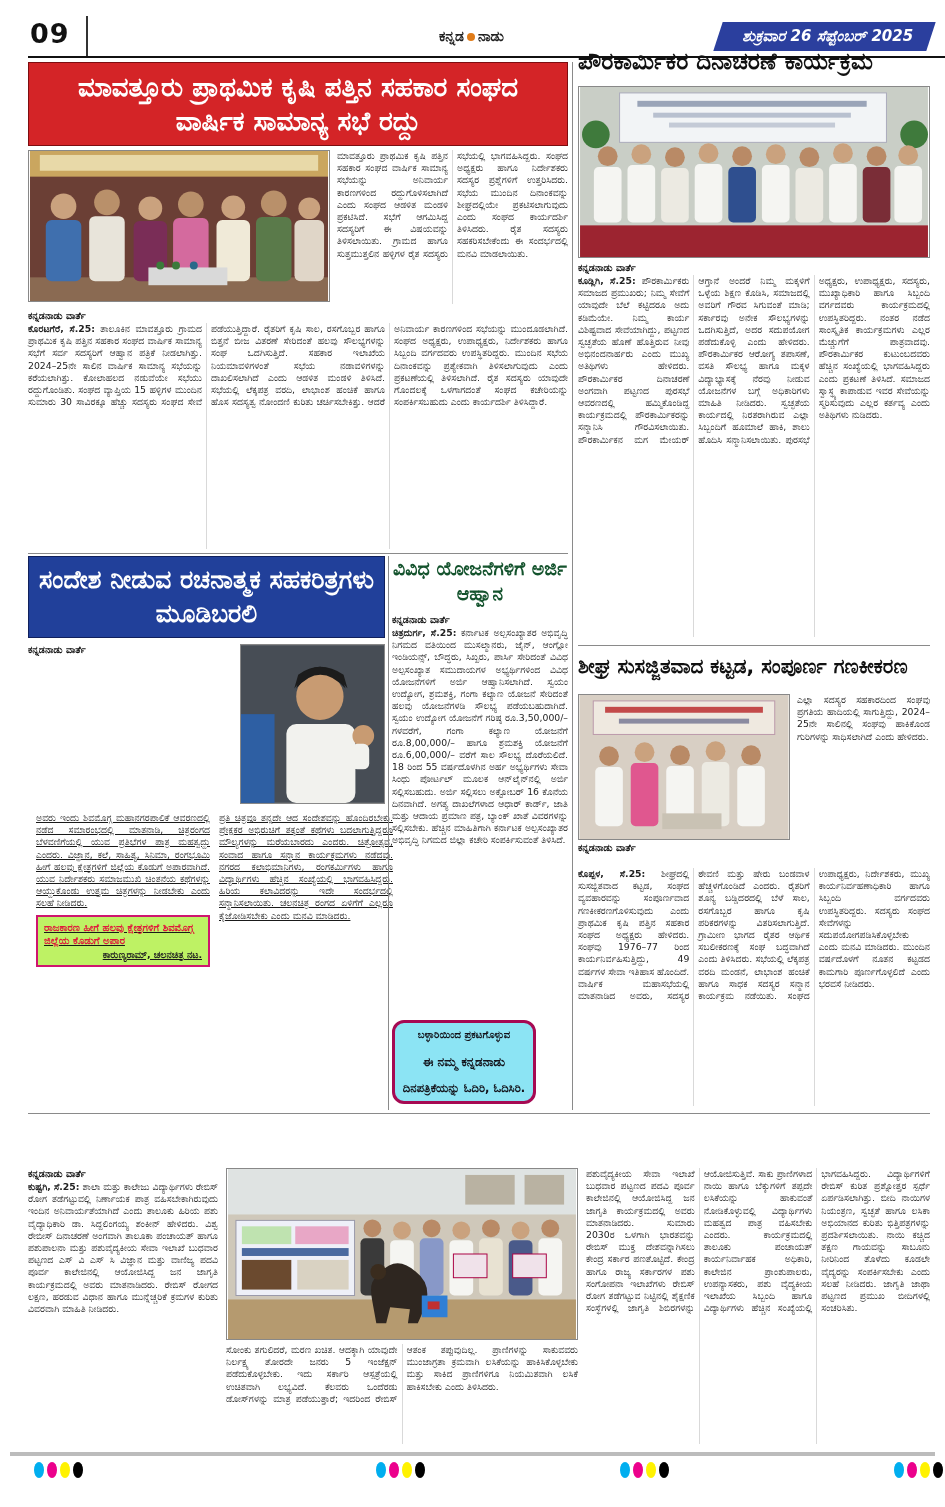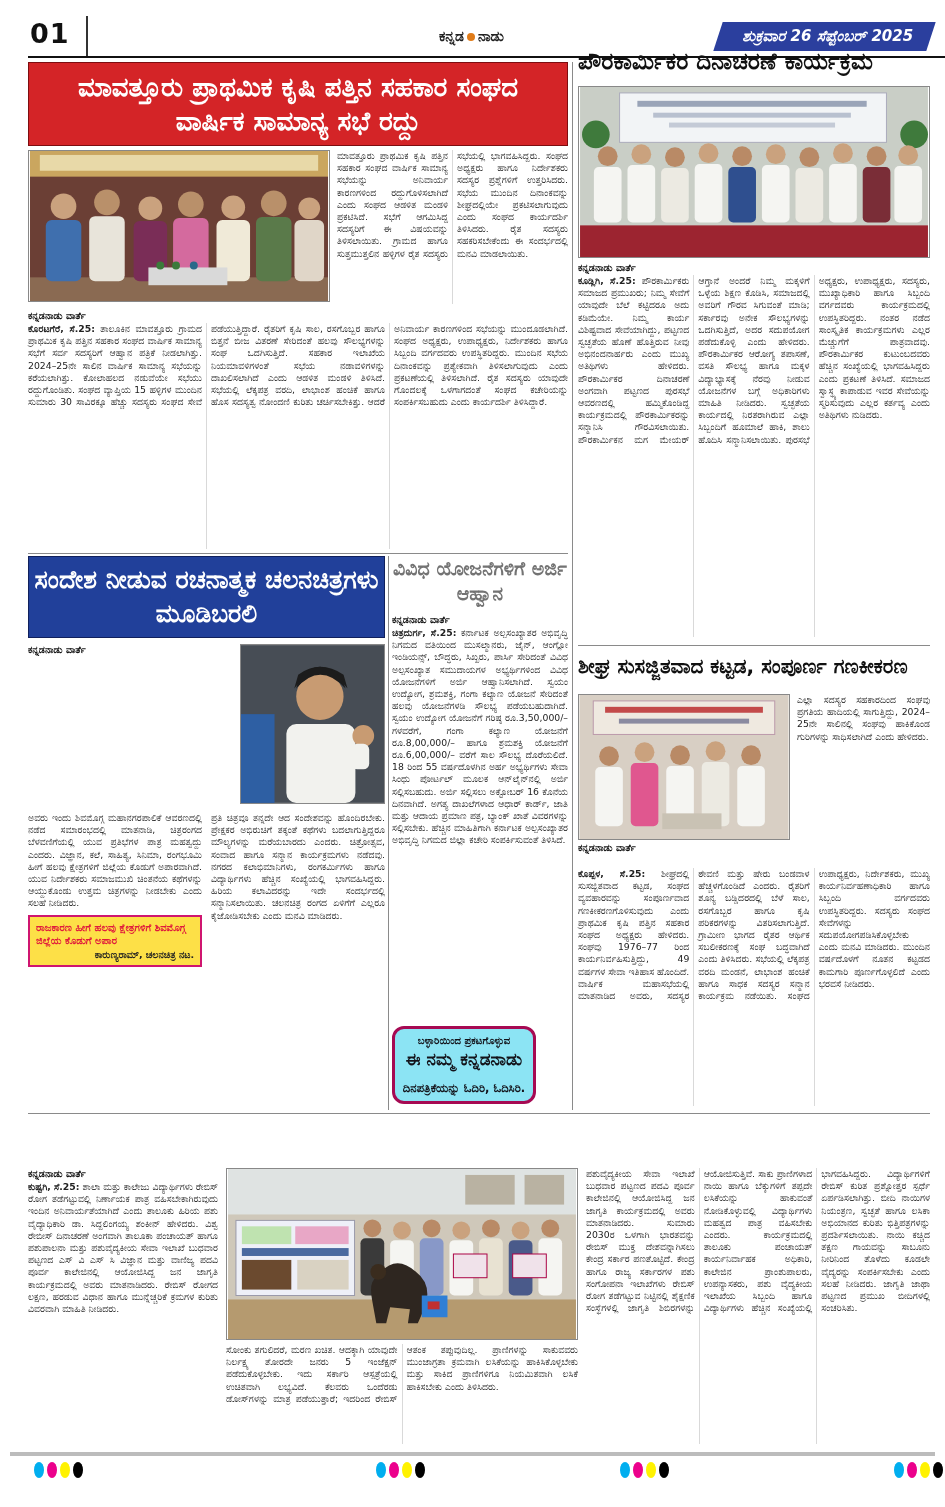--- a/index.html
+++ b/index.html
@@ -50,38 +50,38 @@
 
   
   .a3-head {
     position:absolute; left:28px; top:556px; width:357px; height:82px;
     background:#21409a; border:1px solid #10205c; color:#fff;
     display:flex; align-items:center; justify-content:center; text-align:center;
     font-size:25px; font-weight:bold; line-height:34px;
   }
   .a3-row { position:absolute; left:28px; top:644px; width:357px; height:162px; display:flex; gap:6px; }
   .a3-row .txtcol { flex:1; }
-  .a3-below { position:absolute; left:28px; top:812px; width:357px; height:298px; display:flex; gap:9px; }
+  .a3-below { position:absolute; left:36px; top:812px; width:357px; height:298px; display:flex; gap:9px;text-decoration:underline; }
   .a3-below .col { width:174px; }
   .pullquote {
-    background:#fde047; border:2px solid #cf1570; padding:4px 6px; margin:5px 0;
+    background:#bef264; border:2px solid #cf1570; padding:4px 6px; margin:5px 0;
   }
   .pullquote .pq-text { color:#e01b3c; font-size:10px; font-weight:bold; line-height:13px; }
   .pullquote .pq-attr { color:#222; font-size:9.5px; font-weight:bold; text-align:right; margin-top:2px; }
 
   
   .a4 { position:absolute; left:392px; top:556px; width:176px; height:554px; }
-  .a4-head { text-align:center; font-size:19px; font-weight:bold; line-height:25px; color:#737373; margin-bottom:8px; }
+  .a4-head { text-align:center; font-size:19px; font-weight:bold; line-height:25px; color:#14532d; margin-bottom:8px; }
   .notice {
     position:absolute; left:0; bottom:6px; width:144px;
     background:#8ce4f4; border:3px solid #a60a53; border-radius:12px;
     text-align:center; padding:6px 4px; color:#13131a;
   }
   .notice .n1 { font-size:10px; font-weight:bold; }
-  .notice .n2 { font-size:17px; font-weight:bold; margin-top:2px; }
+  .notice .n2 { font-size:12px; font-weight:bold; margin-top:14px; }
   .notice .n3 { font-size:11.5px; font-weight:bold; margin-top:12px; }
 
   
   .a5-head { position:absolute; left:578px; top:654px; width:352px; font-size:20px; font-weight:bold; color:#111; }
   .a5-row { position:absolute; left:578px; top:694px; width:352px; height:170px; display:flex; gap:7px; }
   .a5-below { position:absolute; left:578px; top:868px; width:352px; height:242px; }
   .a5-caption { font-size:9.5px; font-weight:bold; margin-top:2px; }
 
   
   .a6-head {
@@ -102,21 +102,21 @@
   .dots i { display:block; width:10px; height:16px; border-radius:50%; }
   .d-c { background:#00aeef; } .d-m { background:#ec008c; } .d-y { background:#fff200; } .d-k { background:#000; }
   .g1 { left:34px; } .g2 { left:376px; } .g3 { left:620px; } .g4 { left:894px; }
 </style>
 </head>
 <body>
 
 <div class="page">
 
   <div class="hdr">
-    <div class="pageno">01</div>
+    <div class="pageno">09</div>
     <div class="pageno-rule"></div>
     <div class="masthead">
       <span>ಕನ್ನಡ</span><span class="dot"></span><span>ನಾಡು</span>
     </div>
     <div class="datebox">
       <span>ಶುಕ್ರವಾರ 26 ಸೆಪ್ಟೆಂಬರ್ 2025</span>
     </div>
   </div>
   <div class="hdr-rule"></div>
 
@@ -201,21 +201,21 @@
   <div class="a2-body">
     <div class="byline">ಕನ್ನಡನಾಡು ವಾರ್ತೆ</div>
     <div class="body-txt cols-3" style="height:362px;">
       <span class="dateline">ಕೂಡ್ಲಿಗಿ, ಸೆ.25:</span>
       <span>ಪೌರಕಾರ್ಮಿಕರು ಸಮಾಜದ ಪ್ರಮುಖರು; ನಿಮ್ಮ ಸೇವೆಗೆ ಯಾವುದೇ ಬೆಲೆ ಕಟ್ಟಿದರೂ ಅದು ಕಡಿಮೆಯೇ. ನಿಮ್ಮ ಕಾರ್ಯ ವಿಶಿಷ್ಟವಾದ ಸೇವೆಯಾಗಿದ್ದು, ಪಟ್ಟಣದ ಸ್ವಚ್ಛತೆಯ ಹೊಣೆ ಹೊತ್ತಿರುವ ನೀವು ಅಭಿನಂದನಾರ್ಹರು ಎಂದು ಮುಖ್ಯ ಅತಿಥಿಗಳು ಹೇಳಿದರು. ಪೌರಕಾರ್ಮಿಕರ ದಿನಾಚರಣೆ ಅಂಗವಾಗಿ ಪಟ್ಟಣದ ಪುರಸಭೆ ಆವರಣದಲ್ಲಿ ಹಮ್ಮಿಕೊಂಡಿದ್ದ ಕಾರ್ಯಕ್ರಮದಲ್ಲಿ ಪೌರಕಾರ್ಮಿಕರನ್ನು ಸನ್ಮಾನಿಸಿ ಗೌರವಿಸಲಾಯಿತು. ಪೌರಕಾರ್ಮಿಕನ ಮಗ ಮೇಯರ್ ಆಗ್ತಾನೆ ಅಂದರೆ ನಿಮ್ಮ ಮಕ್ಕಳಿಗೆ ಒಳ್ಳೆಯ ಶಿಕ್ಷಣ ಕೊಡಿಸಿ, ಸಮಾಜದಲ್ಲಿ ಅವರಿಗೆ ಗೌರವ ಸಿಗುವಂತೆ ಮಾಡಿ; ಸರ್ಕಾರವು ಅನೇಕ ಸೌಲಭ್ಯಗಳನ್ನು ಒದಗಿಸುತ್ತಿದೆ, ಅದರ ಸದುಪಯೋಗ ಪಡೆದುಕೊಳ್ಳಿ ಎಂದು ಹೇಳಿದರು. ಪೌರಕಾರ್ಮಿಕರ ಆರೋಗ್ಯ ತಪಾಸಣೆ, ವಸತಿ ಸೌಲಭ್ಯ ಹಾಗೂ ಮಕ್ಕಳ ವಿದ್ಯಾಭ್ಯಾಸಕ್ಕೆ ನೆರವು ನೀಡುವ ಯೋಜನೆಗಳ ಬಗ್ಗೆ ಅಧಿಕಾರಿಗಳು ಮಾಹಿತಿ ನೀಡಿದರು. ಸ್ವಚ್ಛತೆಯ ಕಾರ್ಯದಲ್ಲಿ ನಿರತರಾಗಿರುವ ಎಲ್ಲಾ ಸಿಬ್ಬಂದಿಗೆ ಹೂಮಾಲೆ ಹಾಕಿ, ಶಾಲು ಹೊದಿಸಿ ಸನ್ಮಾನಿಸಲಾಯಿತು. ಪುರಸಭೆ ಅಧ್ಯಕ್ಷರು, ಉಪಾಧ್ಯಕ್ಷರು, ಸದಸ್ಯರು, ಮುಖ್ಯಾಧಿಕಾರಿ ಹಾಗೂ ಸಿಬ್ಬಂದಿ ವರ್ಗದವರು ಕಾರ್ಯಕ್ರಮದಲ್ಲಿ ಉಪಸ್ಥಿತರಿದ್ದರು. ನಂತರ ನಡೆದ ಸಾಂಸ್ಕೃತಿಕ ಕಾರ್ಯಕ್ರಮಗಳು ಎಲ್ಲರ ಮೆಚ್ಚುಗೆಗೆ ಪಾತ್ರವಾದವು. ಪೌರಕಾರ್ಮಿಕರ ಕುಟುಂಬದವರು ಹೆಚ್ಚಿನ ಸಂಖ್ಯೆಯಲ್ಲಿ ಭಾಗವಹಿಸಿದ್ದರು ಎಂದು ಪ್ರಕಟಣೆ ತಿಳಿಸಿದೆ. ಸಮಾಜದ ಸ್ವಾಸ್ಥ್ಯ ಕಾಪಾಡುವ ಇವರ ಸೇವೆಯನ್ನು ಸ್ಮರಿಸುವುದು ಎಲ್ಲರ ಕರ್ತವ್ಯ ಎಂದು ಅತಿಥಿಗಳು ನುಡಿದರು.</span>
     </div>
   </div>
 
   <div class="hrule" style="left:578px; top:645px; width:352px;"></div>
 
-  <div class="a3-head">ಸಂದೇಶ ನೀಡುವ ರಚನಾತ್ಮಕ ಚಲನಚಿತ್ರಗಳು ಮೂಡಿಬರಲಿ</div>
+  <div class="a3-head">ಸಂದೇಶ ನೀಡುವ ರಚನಾತ್ಮಕ ಸಹಕರಿತ್ರಗಳು ಮೂಡಿಬರಲಿ</div>
 
   <div class="a3-row">
     <div class="txtcol">
       <div class="byline">ಕನ್ನಡನಾಡು ವಾರ್ತೆ</div>
     </div>
     <svg class="photo-frame" width="145" height="160" viewBox="0 0 145 160">
       <rect width="145" height="160" fill="#474d55"></rect>
       <rect x="0" y="70" width="34" height="90" fill="#2e5fa3"></rect>
       <circle cx="80" cy="52" r="24" fill="#c89b72"></circle>
       <path d="M54 44 Q80 10 108 44 L104 30 Q80 14 58 30 Z" fill="#1c1c1c"></path>

